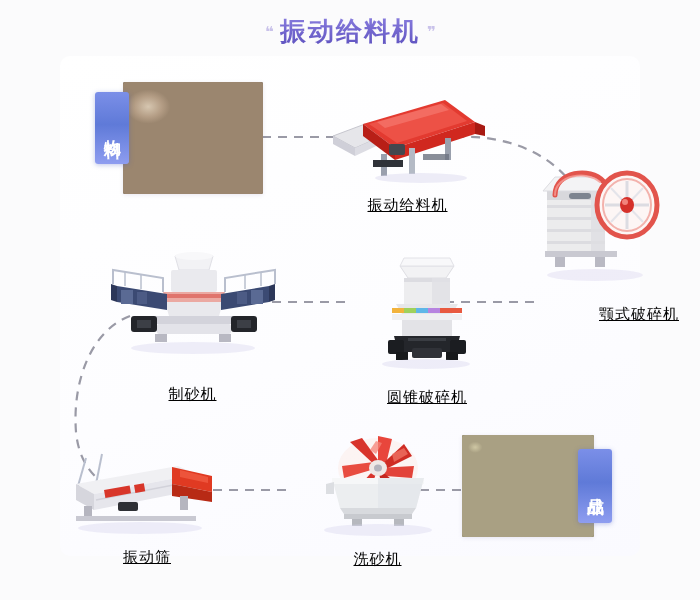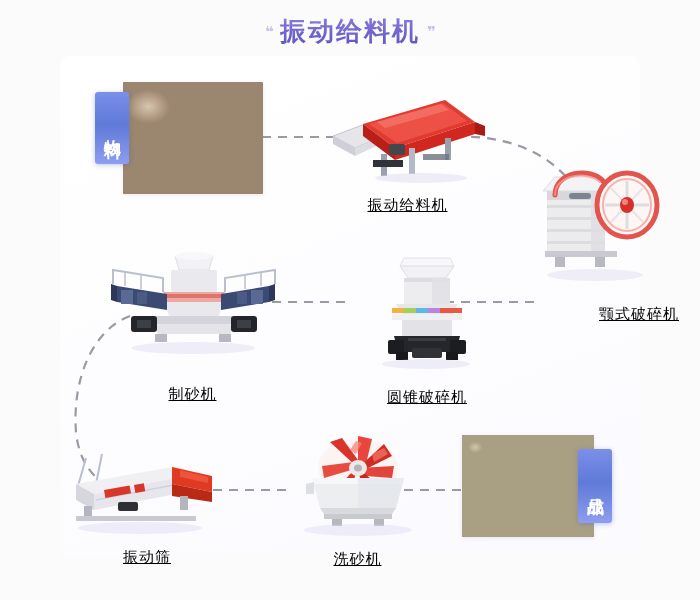--- a/index.html
+++ b/index.html
@@ -366,21 +366,21 @@
       <rect x="56" y="62" width="20" height="9" rx="2" fill="#2e3035"></rect>
 
       <rect x="22" y="66" width="8" height="12" fill="#b5b5bf"></rect>
       <rect x="118" y="56" width="8" height="14" fill="#b5b5bf"></rect>
       <rect x="14" y="76" width="120" height="5" fill="#c9c9d2"></rect>
       <ellipse cx="78" cy="88" rx="62" ry="6" fill="#d9d6ee" opacity="0.42"></ellipse>
     </svg>
     <div class="caption" style="top:108px;">振动筛</div>
   </div>
 
-  <div class="node" style="left:280px; top:432px; width:155px; height:140px;">
+  <div class="node" style="left:300px; top:432px; width:155px; height:140px;">
     <svg class="art" style="left:0; top:0;" width="155" height="110" viewBox="0 0 155 110">
 
       <g>
         <ellipse cx="78" cy="36" rx="40" ry="30" fill="#fbeeeb" opacity="0.6"></ellipse>
 
         <path d="M78,36 L50,10 L62,6 L78,28 Z" fill="#d8342c"></path>
         <path d="M78,36 L78,4 L92,7 L86,32 Z" fill="#e8463c"></path>
         <path d="M78,36 L104,12 L112,24 L88,36 Z" fill="#cf2c24"></path>
         <path d="M78,36 L114,34 L112,46 L86,44 Z" fill="#e2433a"></path>
         <path d="M78,36 L104,58 L92,64 L80,46 Z" fill="#c4271f"></path>

